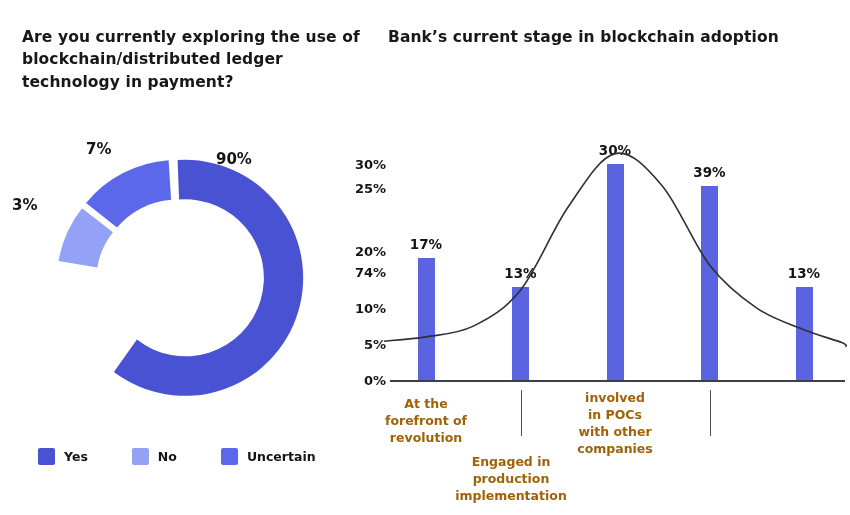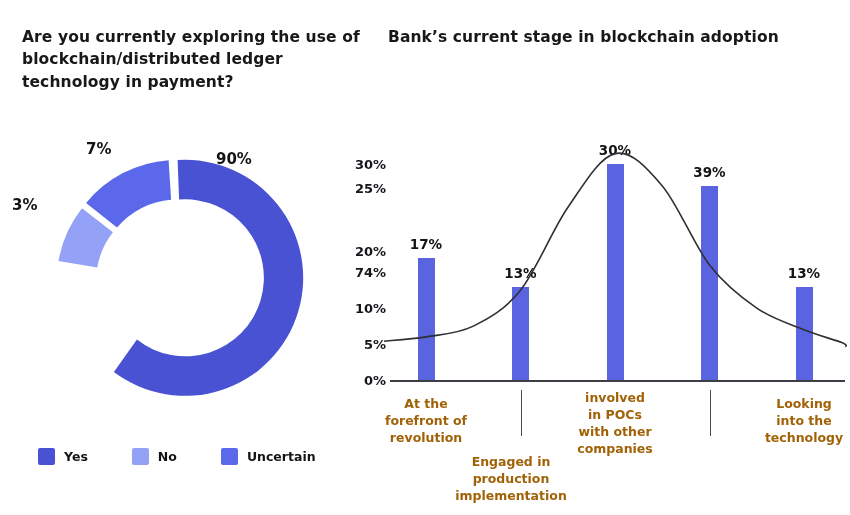--- a/index.html
+++ b/index.html
@@ -219,16 +219,13 @@
 revolution</div>
     <div class="cat-label" style="left: 171px; top: 314px;">Engaged in
 production
 implementation</div>
     <div class="leader" style="left: 180.5px; top: 250px; height: 46px;"></div>
     <div class="cat-label" style="left: 275px; top: 250px;">involved
 in POCs
 with other
 companies</div>
     <div class="leader" style="left: 369.5px; top: 250px; height: 46px;"></div>
-    <div class="cat-label" style="left: 464px; top: 256px;">Looking
-into the
-technology</div>
   </div>
 
 </body></html>

